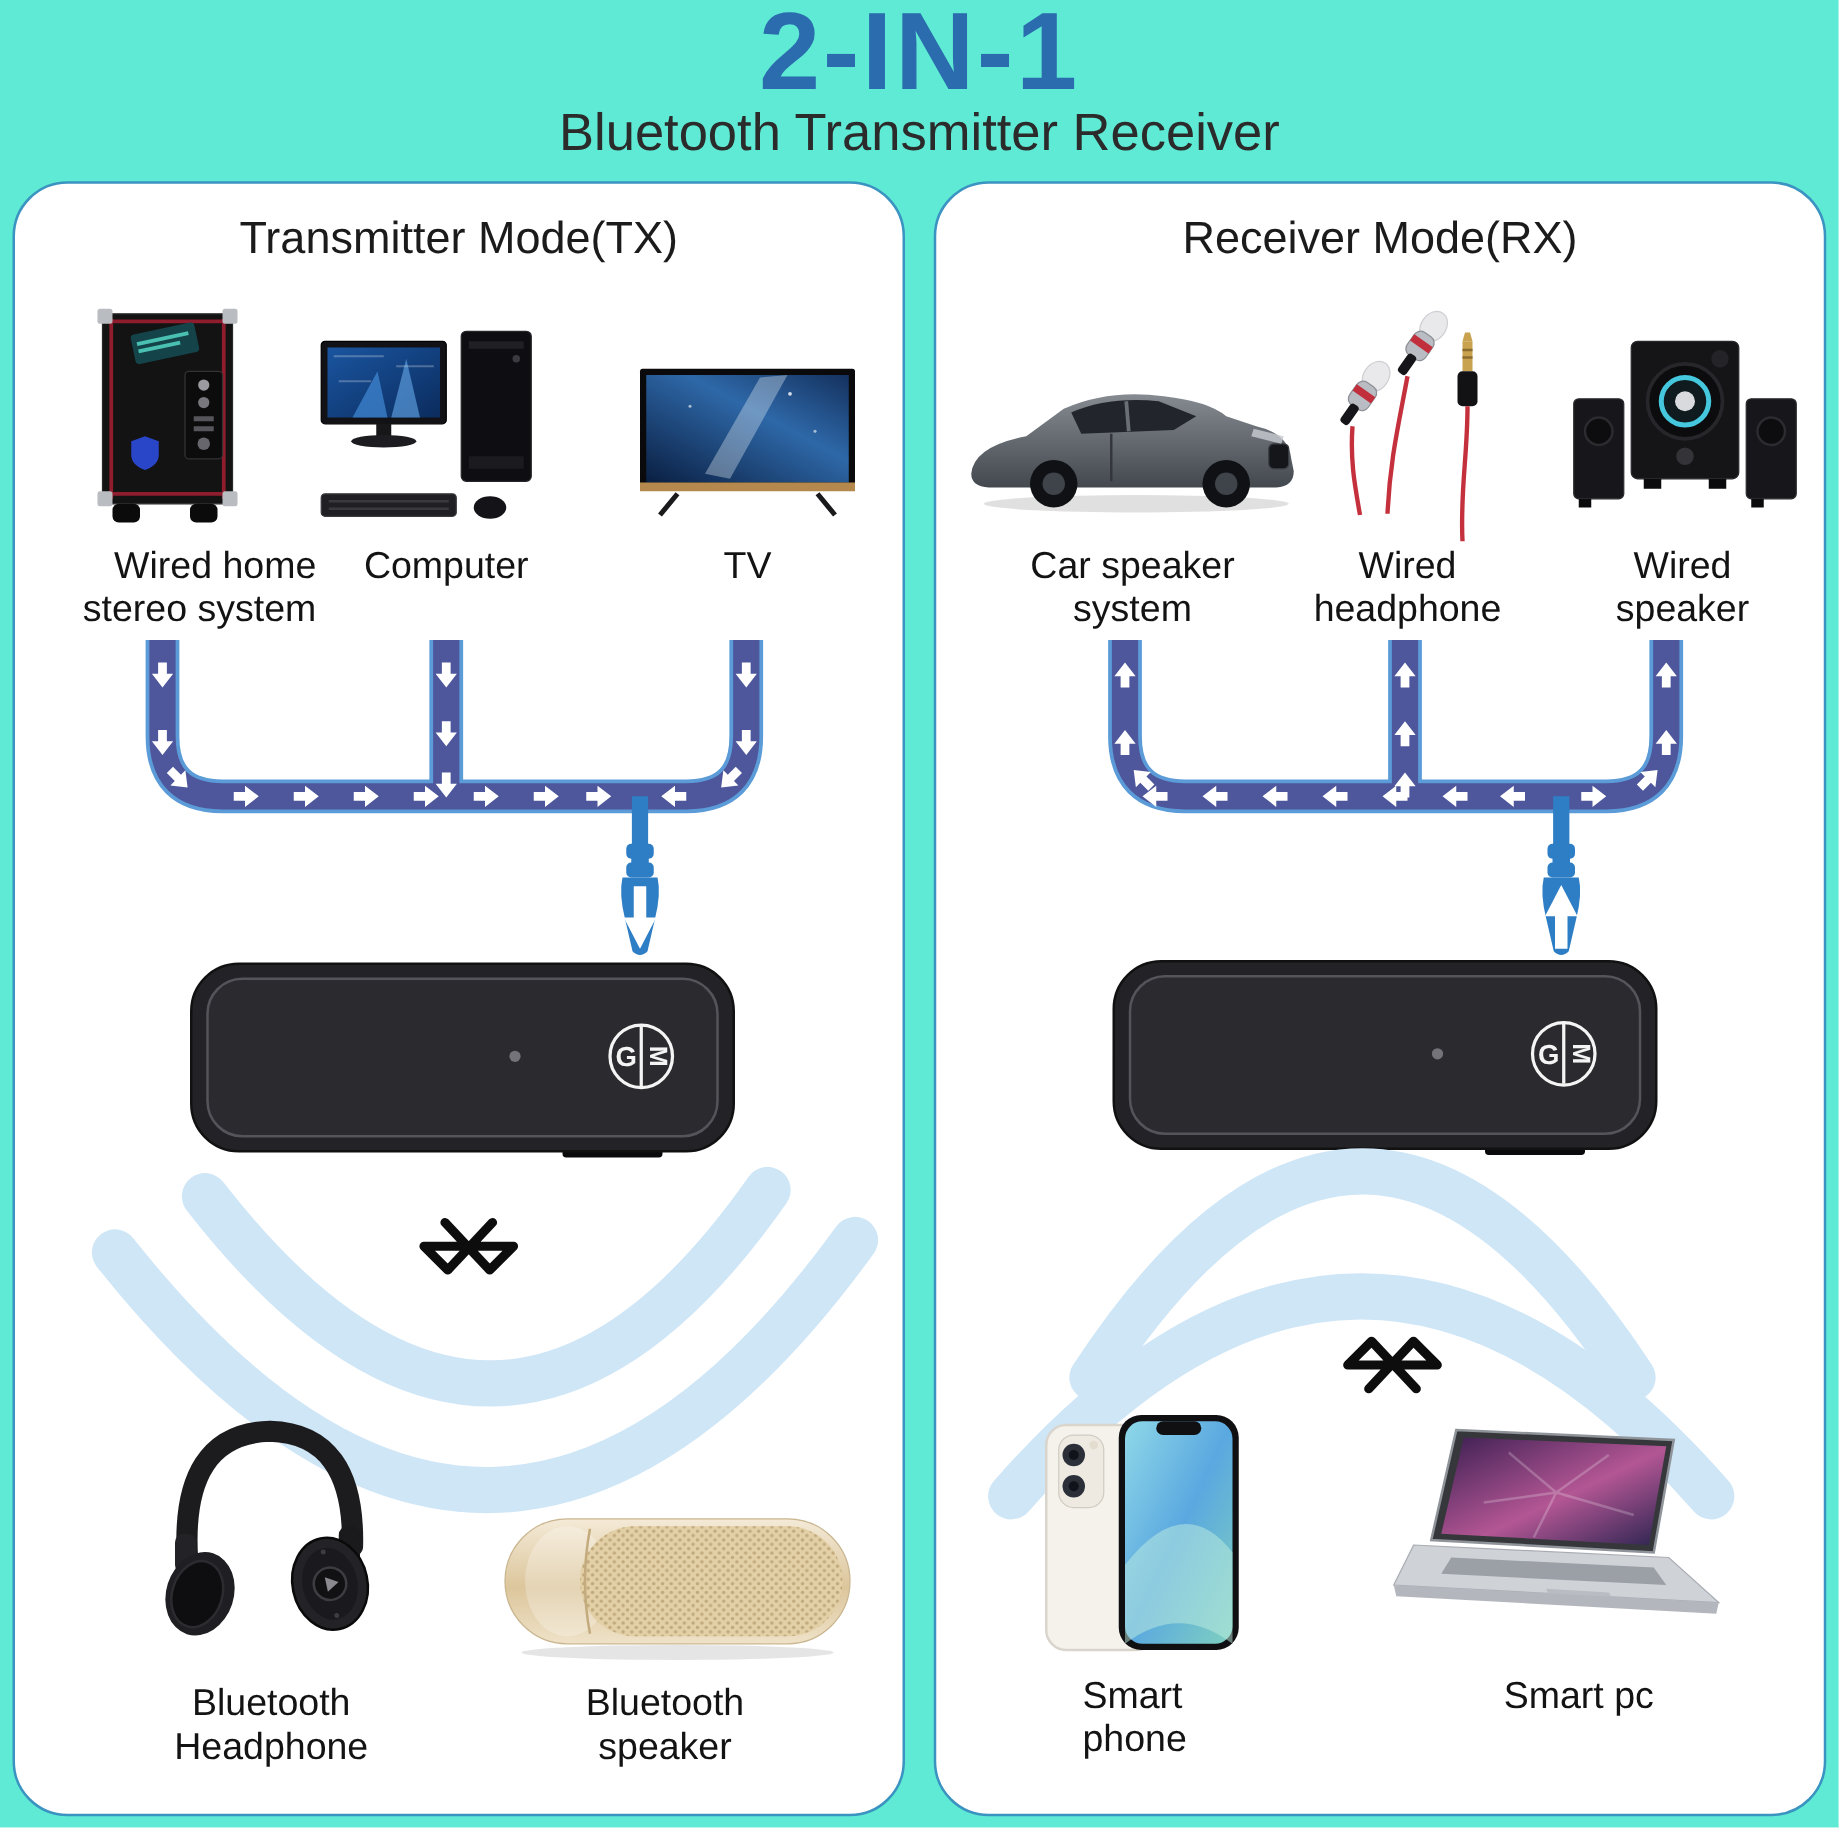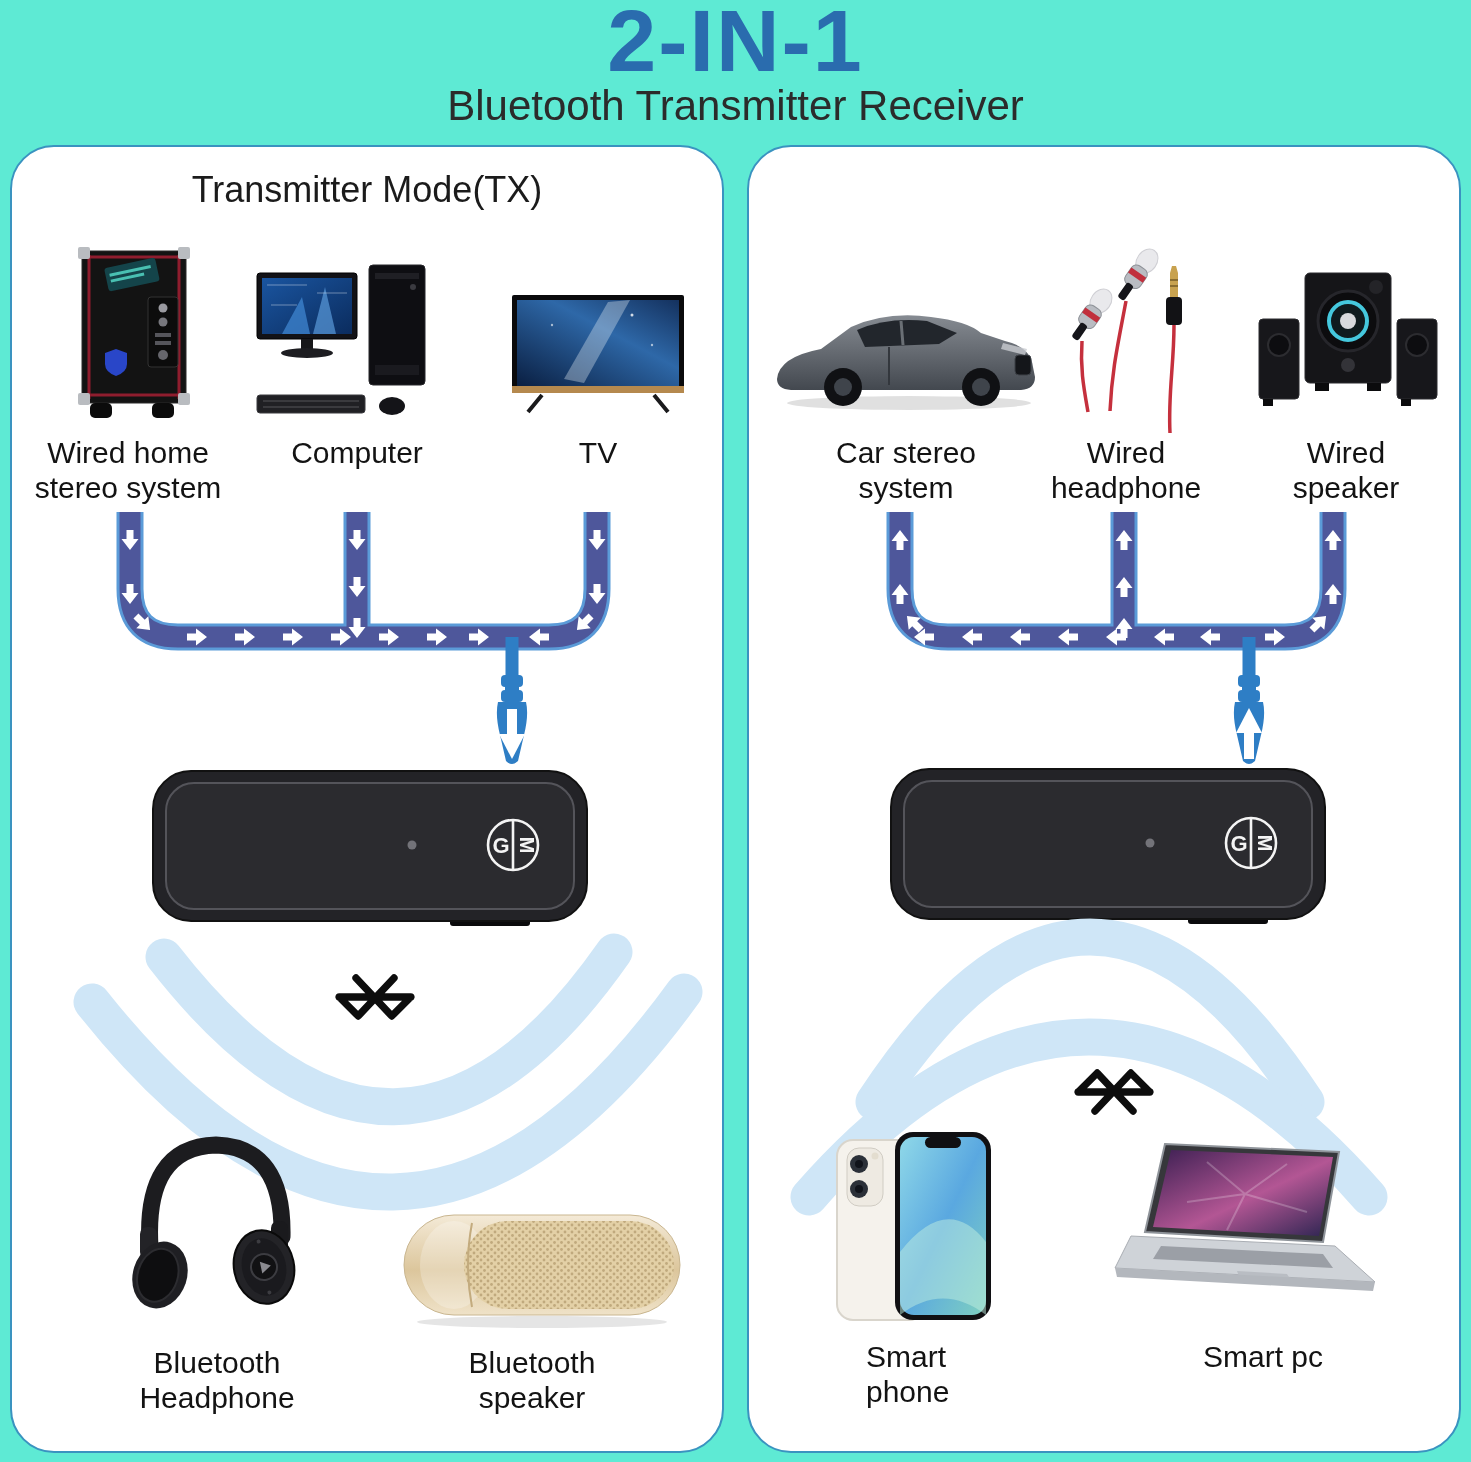--- a/index.html
+++ b/index.html
@@ -95,21 +95,21 @@
       <rect x="0" y="0" width="172" height="97" rx="2" fill="#0a0a0c"></rect>
       <rect x="5" y="5" width="162" height="86" fill="url(#tvscr)"></rect>
       <polygon points="96,7 118,5 72,88 52,84" fill="#e8f1f7" opacity="0.35"></polygon>
       <circle cx="120" cy="20" r="1.5" fill="#fff" opacity="0.8"></circle>
       <circle cx="40" cy="30" r="1.2" fill="#fff" opacity="0.6"></circle>
       <circle cx="140" cy="50" r="1.2" fill="#fff" opacity="0.6"></circle>
       <rect x="0" y="91" width="172" height="7" fill="#b5894e"></rect>
       <path d="M30,100 L16,117 M142,100 L156,117" stroke="#1a1a1c" stroke-width="4"></path>
     </svg>
 
-    <div class="dev-label" style="left:6px;top:288px;width:220px;">Wired home
+    <div class="dev-label" style="left:21px;top:288px;width:220px;text-align:right;">Wired home
 stereo system</div>
     <div class="dev-label" style="left:245px;top:288px;width:200px;">Computer</div>
     <div class="dev-label" style="left:486px;top:288px;width:200px;">TV</div>
 
     <svg class="pipes" style="left:0;top:365px" width="712" height="270" viewBox="0 0 712 270">
       <defs>
           <path id="arr-tx" d="M-10,-3.5 H-1 V-8.5 L10,0 L-1,8.5 V3.5 H-10 Z"></path>
         </defs>
       <path class="pipe-outline" d="M118,0 V77 Q118,125 166,125 H537 Q585,125 585,77 V0 M345,0 V125"></path>
       <path class="pipe-fill" d="M118,0 V77 Q118,125 166,125 H537 Q585,125 585,77 V0 M345,0 V125"></path>
@@ -202,20 +202,21 @@
       <path d="M70,14 Q62,56 70,98" fill="none" stroke="#c3ab7e" stroke-width="2"></path>
     </svg>
 
     <div class="dev-label" style="left:105px;top:1198px;width:200px;">Bluetooth
 Headphone</div>
     <div class="dev-label" style="left:420px;top:1198px;width:200px;">Bluetooth
 speaker</div>
   </div>
 
   <div class="panel rx">
+    <div class="panel-title">Receiver Mode(RX)</div>
 
     <svg class="icon" style="left:20px;top:150px" width="272" height="118" viewBox="0 0 272 118">
       <defs>
         <linearGradient id="carg" x1="0" y1="0" x2="0" y2="1">
           <stop offset="0" stop-color="#868b92"></stop>
             <stop offset="1" stop-color="#43484f"></stop>
         </linearGradient>
       </defs>
       <ellipse cx="140" cy="106" rx="122" ry="7" fill="#000" opacity="0.12"></ellipse>
       <path d="M8,82 Q10,60 52,52 L82,30 Q118,14 162,20 Q198,24 212,36 L236,44 Q262,50 264,70 L266,80 Q266,92 252,93 L22,93 Q8,92 8,82 Z" fill="url(#carg)"></path>
@@ -263,21 +264,21 @@
       <rect x="0" y="46" width="40" height="80" rx="4" fill="#17171b" stroke="#2c2c30"></rect>
       <circle cx="20" cy="72" r="11" fill="#0d0d10" stroke="#2c2c30" stroke-width="2"></circle>
       <rect x="138" y="46" width="40" height="80" rx="4" fill="#17171b" stroke="#2c2c30"></rect>
       <circle cx="158" cy="72" r="11" fill="#0d0d10" stroke="#2c2c30" stroke-width="2"></circle>
       <rect x="56" y="110" width="14" height="8" fill="#0b0b0d"></rect>
       <rect x="108" y="110" width="14" height="8" fill="#0b0b0d"></rect>
       <rect x="4" y="126" width="10" height="7" fill="#0b0b0d"></rect>
       <rect x="142" y="126" width="10" height="7" fill="#0b0b0d"></rect>
     </svg>
 
-    <div class="dev-label" style="left:47px;top:288px;width:220px;">Car stereo
+    <div class="dev-label" style="left:47px;top:288px;width:220px;">Car speaker
 system</div>
     <div class="dev-label" style="left:277px;top:288px;width:200px;">Wired
 headphone</div>
     <div class="dev-label" style="left:497px;top:288px;width:200px;">Wired
 speaker</div>
 
     <svg class="pipes" style="left:0;top:365px" width="712" height="270" viewBox="0 0 712 270">
       <defs>
           <path id="arr-rx" d="M-10,-3.5 H-1 V-8.5 L10,0 L-1,8.5 V3.5 H-10 Z"></path>
         </defs>

